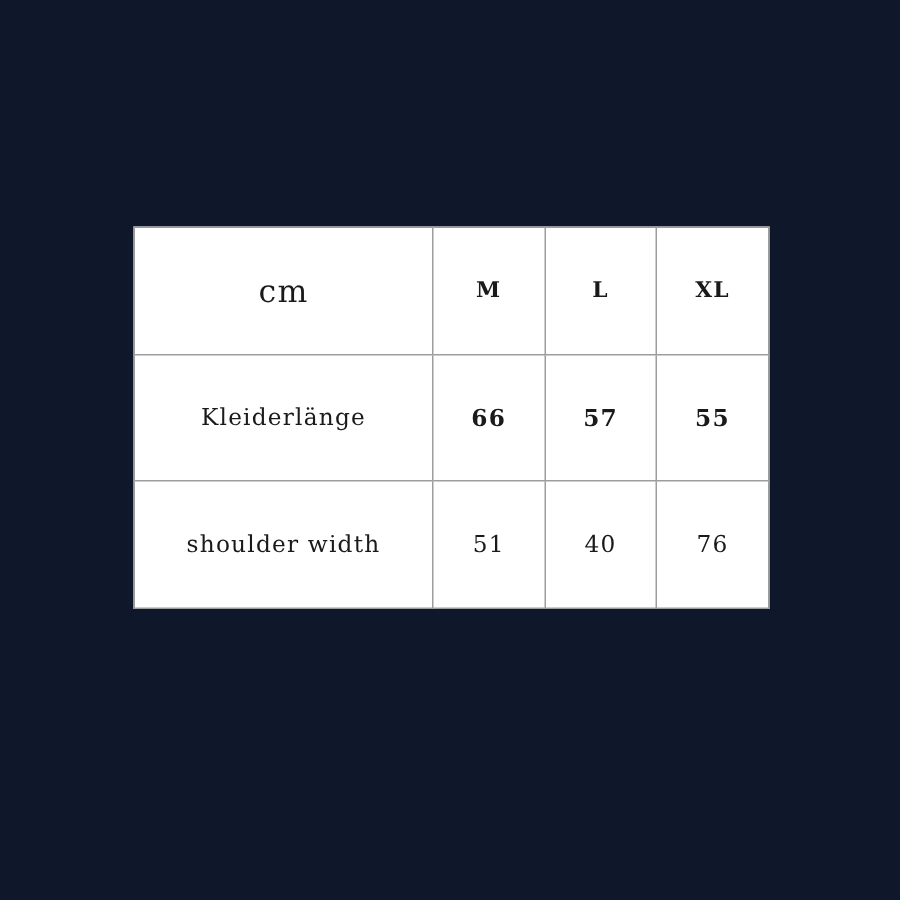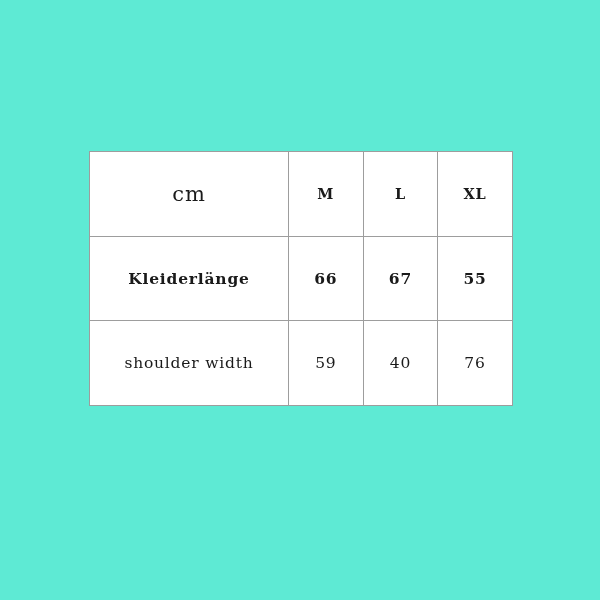--- a/index.html
+++ b/index.html
@@ -11,21 +11,21 @@
     height: 600px;
     background: #ffffff;
     font-family: "DejaVu Serif", serif;
     overflow: hidden;
   }
 
   #page {
     position: relative;
     width: 600px;
     height: 600px;
-    background: #5eead4;
+    background: #0f172a;
   }
 
   
   #size-chart {
     position: absolute;
     left: 89px;
     top: 151px;
     width: 423px;
     height: 255px;
     border-collapse: collapse;
@@ -59,21 +59,21 @@
     font-weight: 700;
     letter-spacing: 1px;
   }
 
   
   .row-label {
     font-size: 15.5px;
     font-weight: 400;
     letter-spacing: 1.6px;
   }
-  .row-label.strong { font-weight: 700; }
+  .row-label.strong { font-weight: 400; }
 
   
   .value-cell {
     font-size: 15.5px;
     font-weight: 400;
     letter-spacing: 0.6px;
     margin-top: 34px;
   }
   .value-cell.strong { font-weight: 700; }
 </style>
@@ -94,28 +94,28 @@
       <tr class="chart-row">
         <td class="unit-cell">cm</td>
         <td class="size-head">M</td>
         <td class="size-head">L</td>
         <td class="size-head">XL</td>
       </tr>
 
       <tr class="chart-row">
         <td class="row-label strong">Kleiderlänge</td>
         <td class="value-cell strong">66</td>
-        <td class="value-cell strong">67</td>
+        <td class="value-cell strong">57</td>
         <td class="value-cell strong">55</td>
       </tr>
 
 
       <tr class="chart-row">
         <td class="row-label">shoulder width</td>
-        <td class="value-cell">59</td>
+        <td class="value-cell">51</td>
         <td class="value-cell">40</td>
         <td class="value-cell">76</td>
       </tr>
 
 
     </tbody>
   </table>
 
 </div>
 

